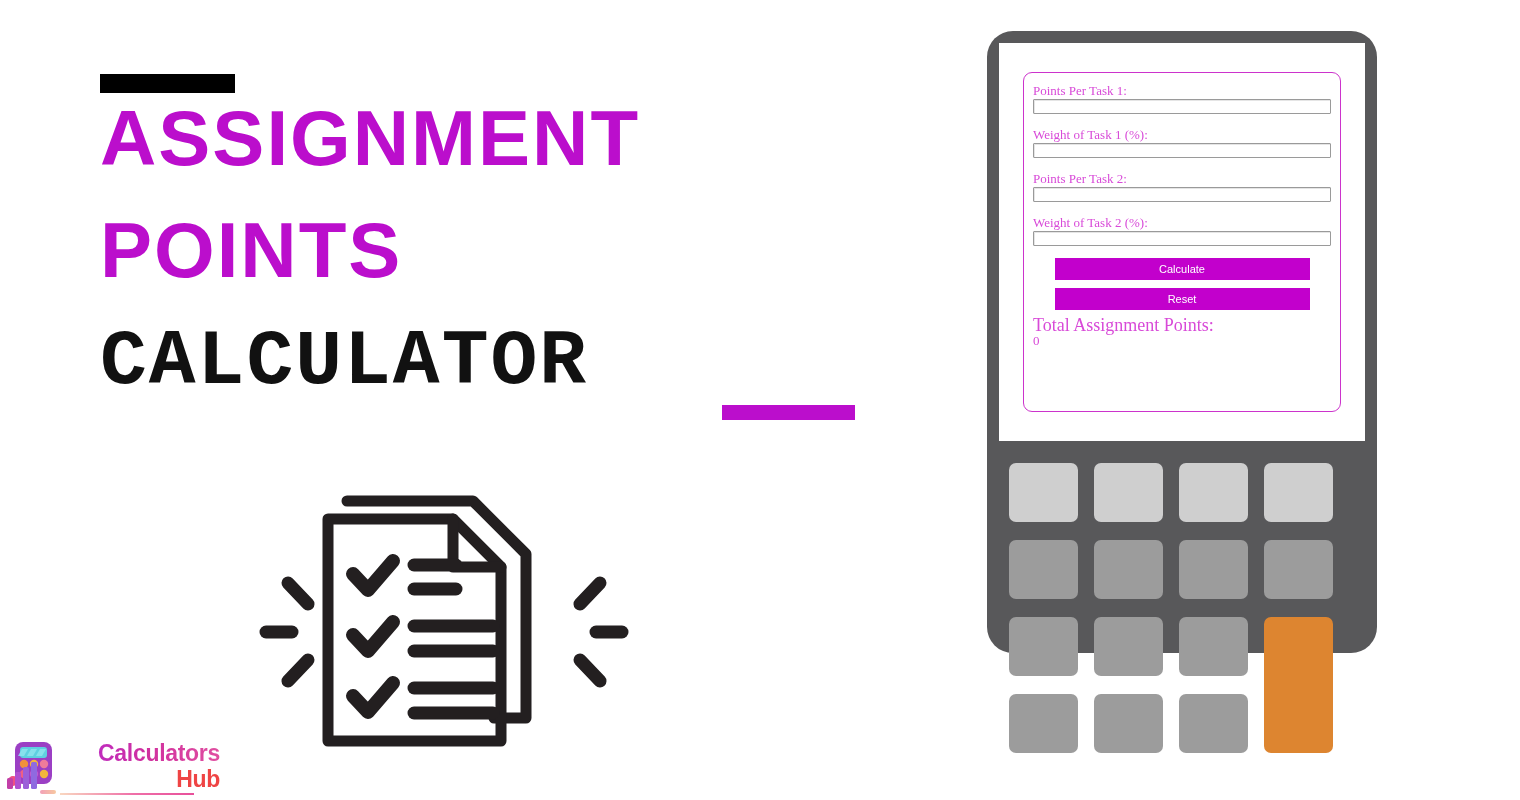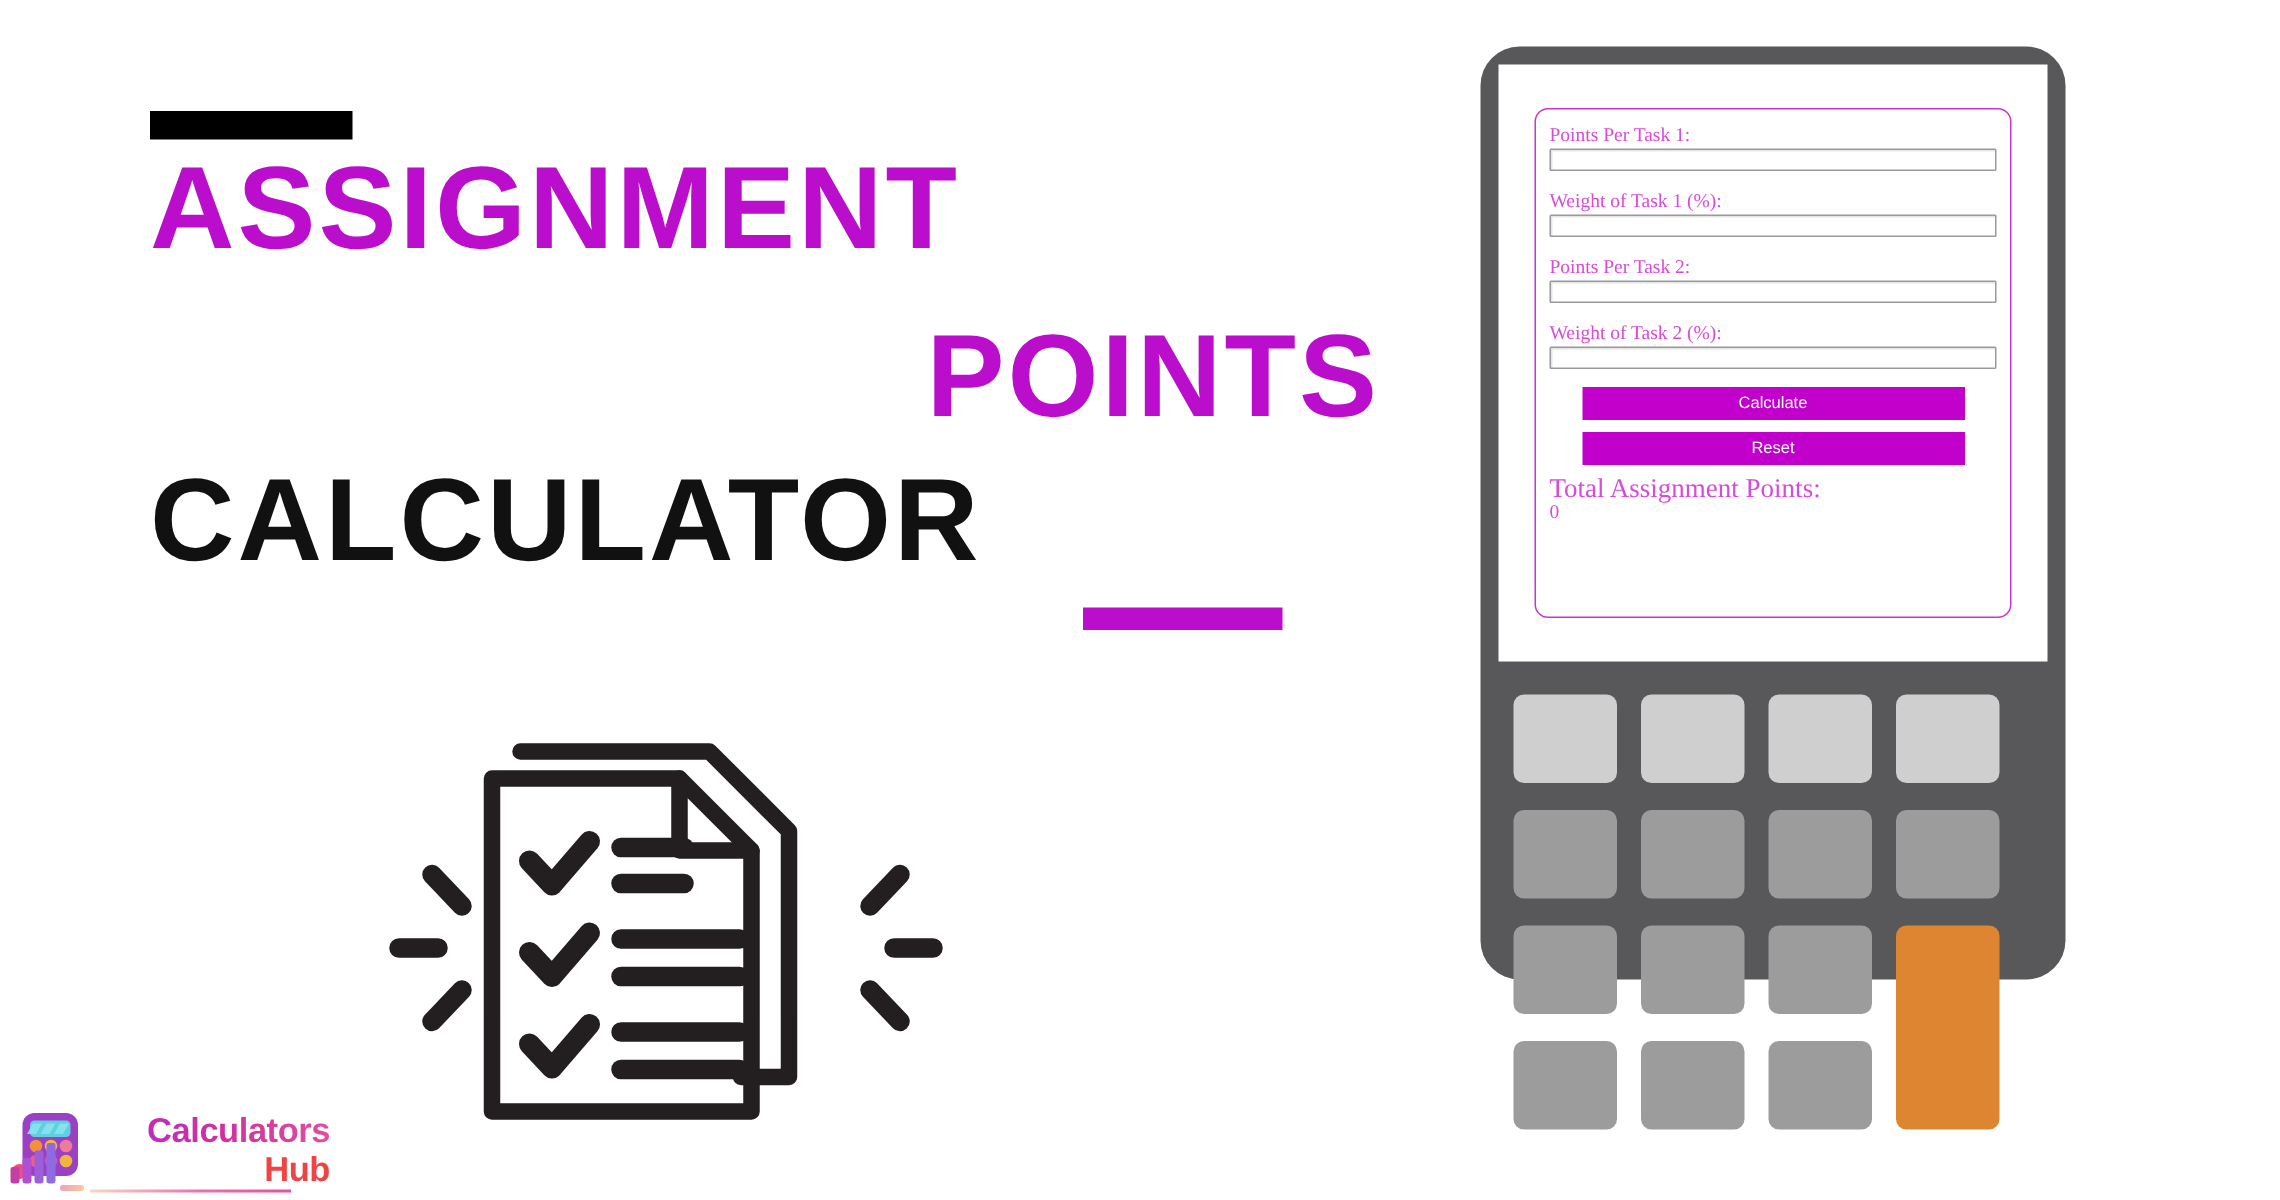--- a/index.html
+++ b/index.html
@@ -36,23 +36,23 @@
     font-family: "Liberation Sans", sans-serif;
     font-weight: 700;
     font-size: 78px;
     line-height: 84px;
     letter-spacing: 2px;
     text-transform: uppercase;
     margin: 0;
     white-space: nowrap;
   }
   .title-line.magenta { color: #bb0ecc; }
-  .title-line.black   { color: #111111; }
+  .title-line.black   { color: #111111; font-family: Liberation Mono, monospace; }
   .title-line.l1 { margin-bottom: 28px; }
-  .title-line.l2 { margin-bottom: 12px; text-align: right; }
+  .title-line.l2 { margin-bottom: 28px; }
   .accent-bar-bottom {
     position: absolute;
     left: 722px; top: 405px;
     width: 133px; height: 15px;
     background: #bb0ecc;
   }
 
   
   .illustration {
     position: absolute;

